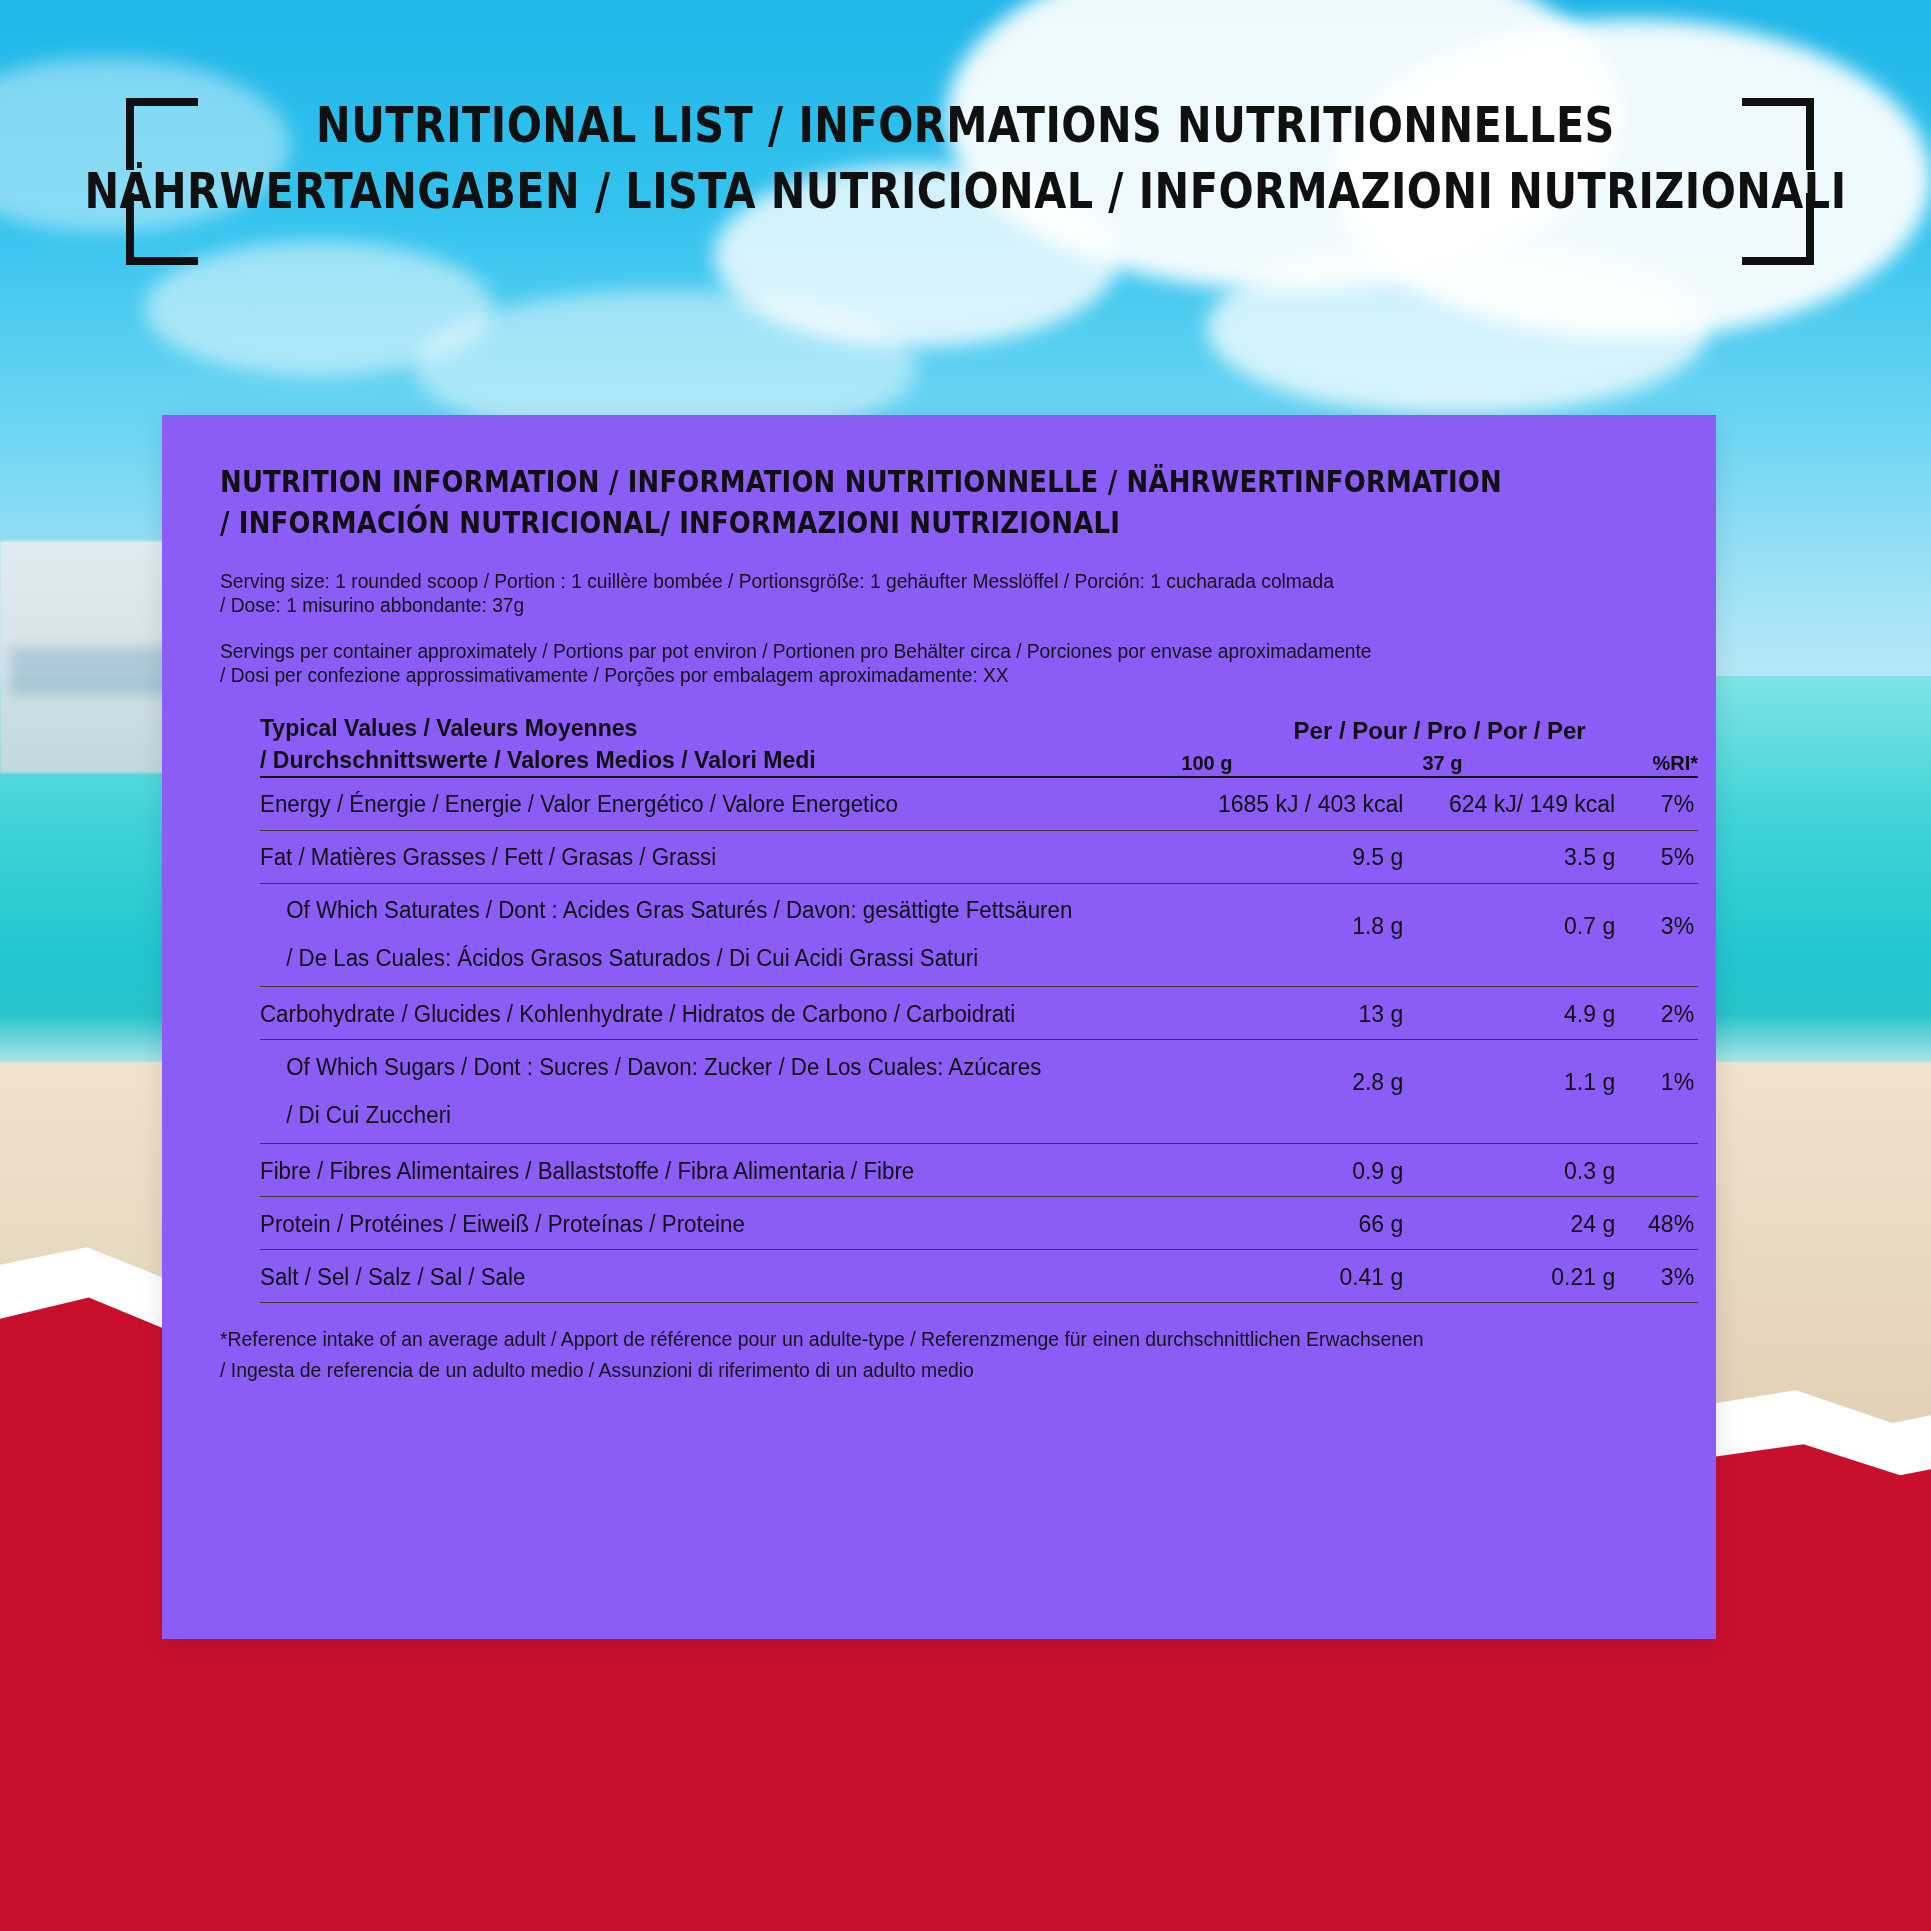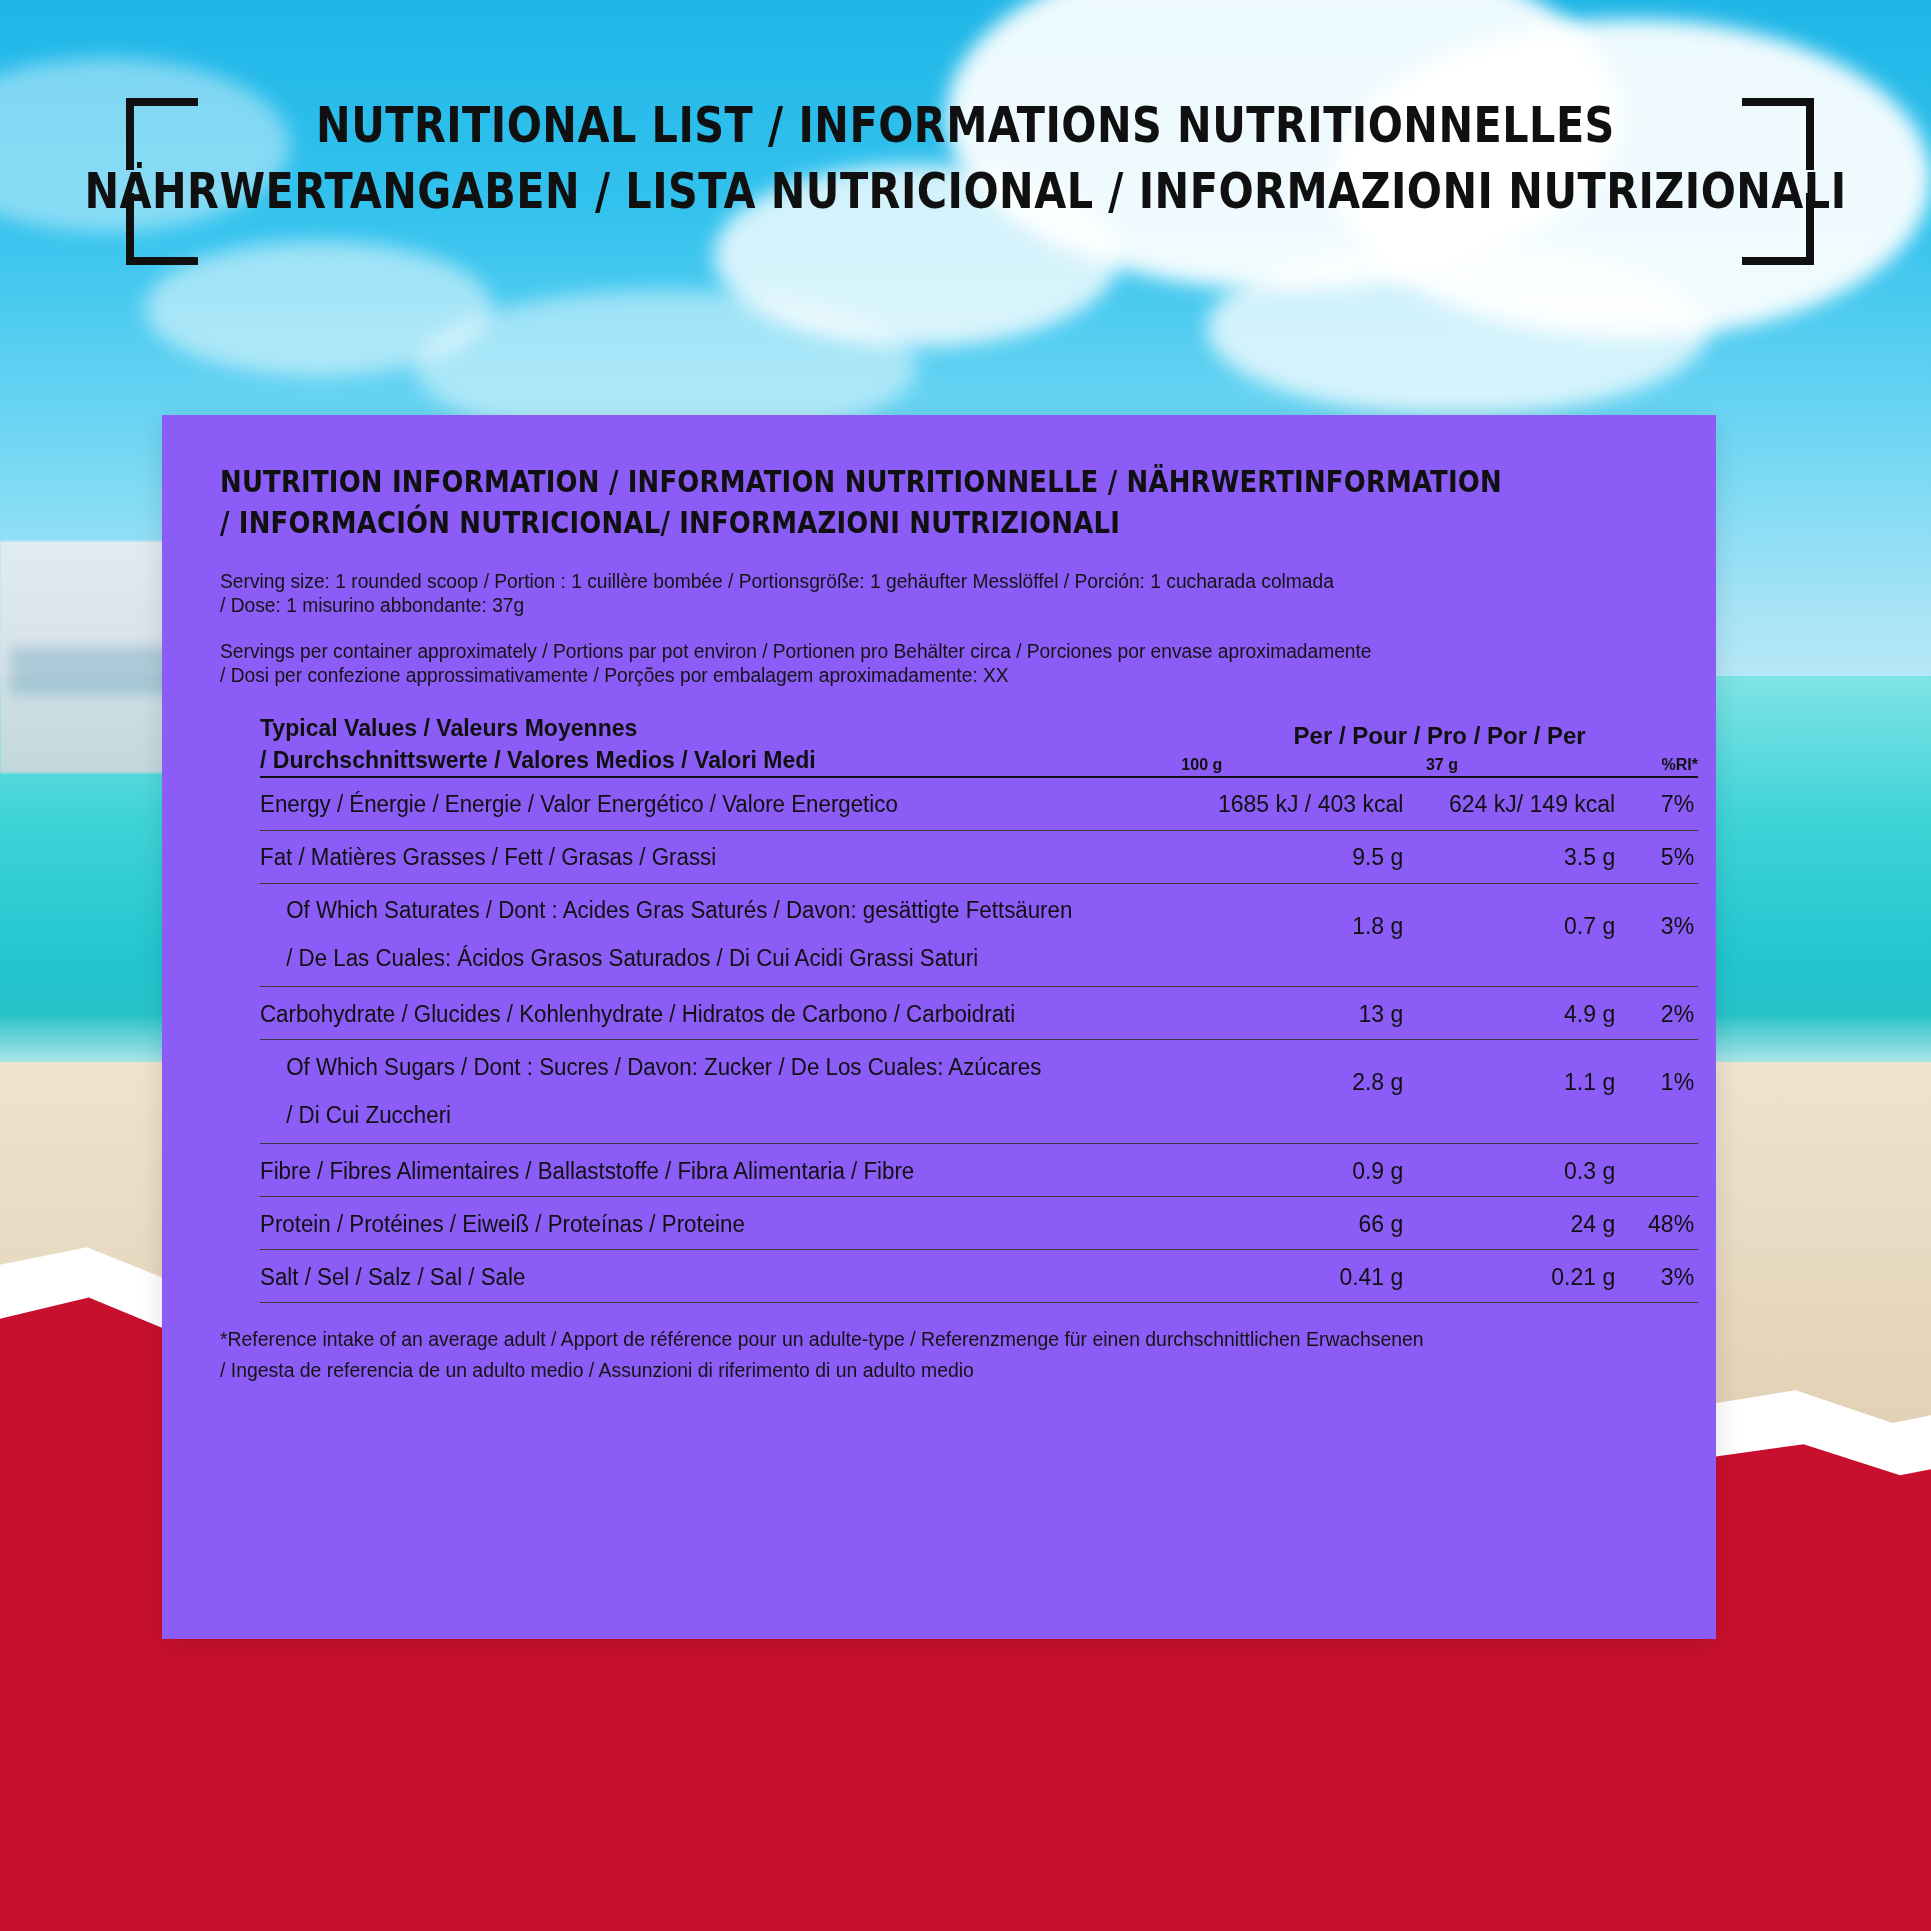--- a/index.html
+++ b/index.html
@@ -181,21 +181,21 @@
   .colhead-group {
     text-align: center;
     font-weight: 700;
     font-size: 24px;
     line-height: 1.3;
     padding-bottom: 9.7px;
     white-space: nowrap;
   }
   .colhead-sub {
     font-weight: 700;
-    font-size: 16px;
+    font-size: 20px;
     display: flex;
     justify-content: space-between;
     margin-top: 3.9px;
   }
   .thead-row th { border-bottom: 2.9px solid #101010; }
 
   tr.data-row td {
     border-bottom: 1.4px solid #3a3a3a;
     font-size: 23px;
     line-height: 1.25;

